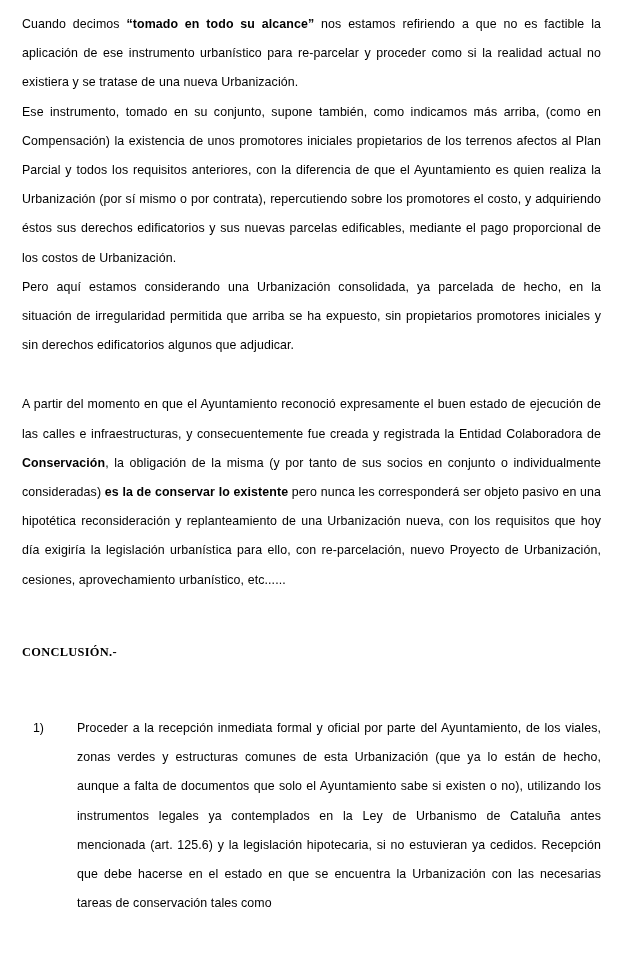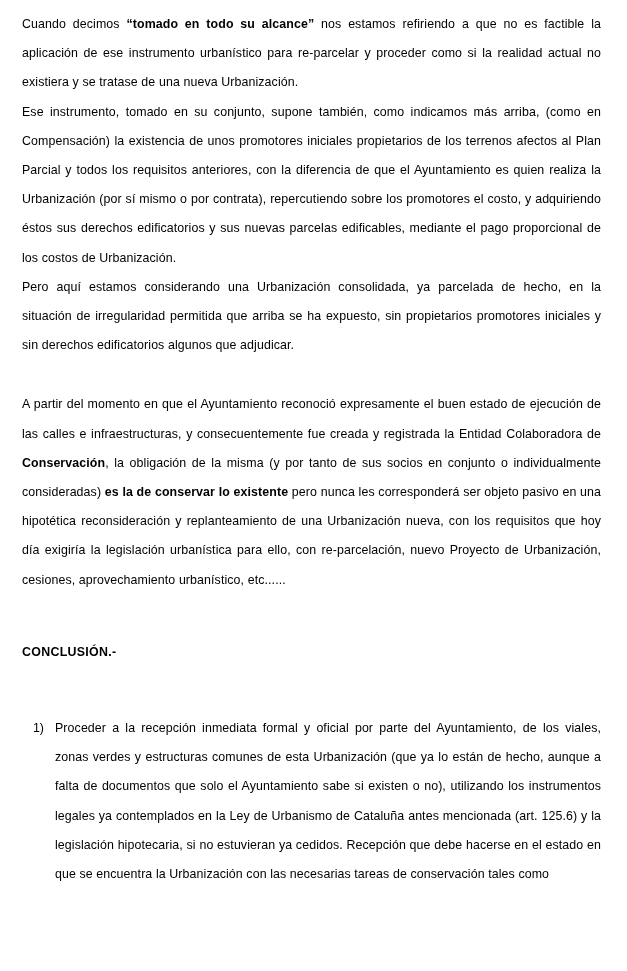--- a/index.html
+++ b/index.html
@@ -34,20 +34,21 @@
   }
   .gap-small { height: 17px; }
   .gap-med { height: 30px; }
   .gap-large { height: 43px; }
   b, .b { font-weight: bold; }
   .heading {
     font-size: 12.4px;
     font-weight: bold;
     line-height: 29.2px;
     letter-spacing: 0.3px;
+    font-family: Liberation Serif, serif;
   }
   ol.list {
     margin: 0;
     padding: 0 0 0 0;
     list-style: none;
   }
   ol.list li {
     display: flex;
     font-size: 12.4px;
     line-height: 29.2px;
@@ -56,20 +57,21 @@
     flex: 0 0 33px;
     text-align: right;
     padding-right: 11px;
     box-sizing: border-box;
   }
   ol.list li .item-text {
     flex: 1 1 auto;
     text-align: justify;
     text-justify: inter-word;
     letter-spacing: 0.1px;
+    margin-left: 22px;
   }
 </style>
 </head>
 <body>
 
 <div class="page">
 
   <p class="block">
     <span>Cuando decimos </span><b>“tomado en todo su alcance”</b><span> nos estamos refiriendo a que no es factible la aplicación de ese instrumento urbanístico para re-parcelar y proceder como si la realidad actual no existiera y se tratase de una nueva Urbanización.</span>
   </p>

